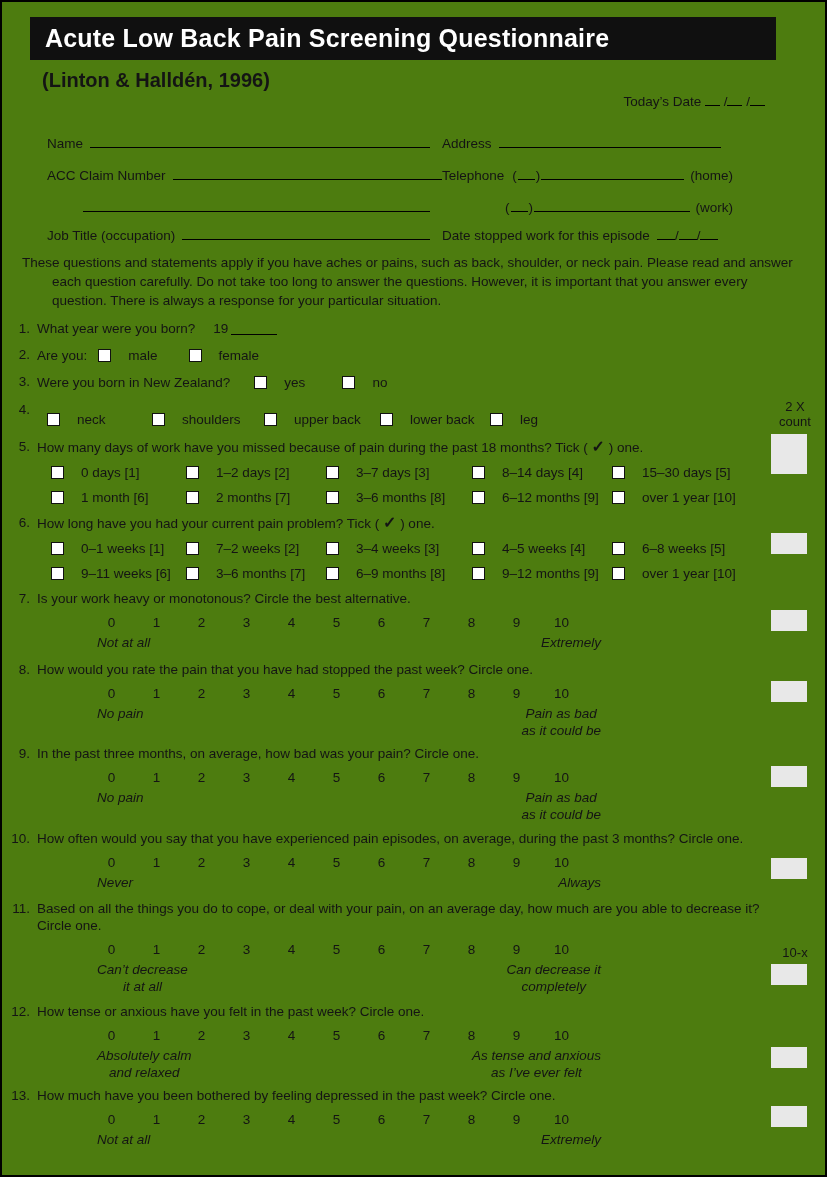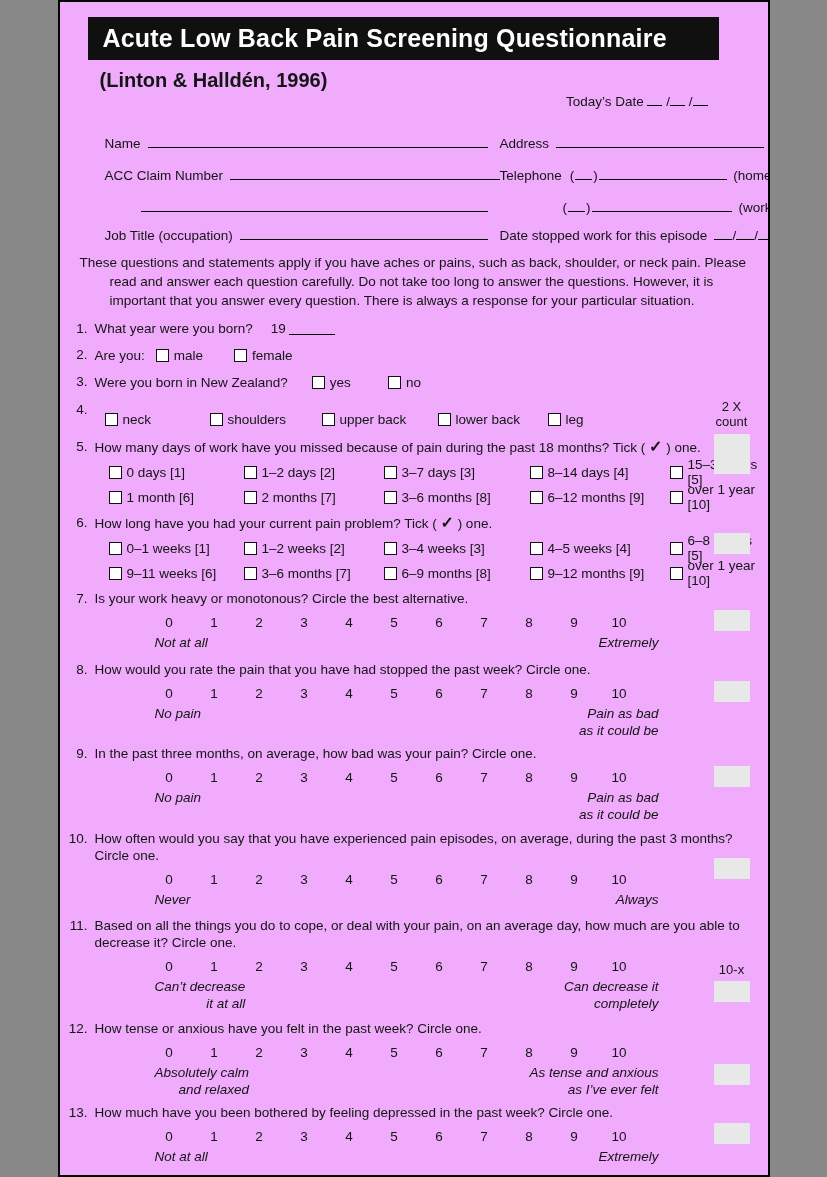--- a/index.html
+++ b/index.html
@@ -1,20 +1,20 @@
 <!DOCTYPE html>
 <html><head>
 <meta charset="utf-8">
 <style>
   * { margin:0; padding:0; box-sizing:border-box; }
   html,body { background:#888; }
   body { font-family:"Liberation Sans", sans-serif; color:#141414; }
   .page {
-    position:relative; width:712px; height:1177px; margin:0 auto;
-    background:#f0abfc; border:2px solid #000; overflow:hidden;
+    position:relative; width:827px; height:1177px; margin:0 auto;
+    background:#4d7c0f; border:2px solid #000; overflow:hidden;
     font-size:13.5px;
   }
   
   .title-bar {
     margin:15px 49px 0 28px; height:43px; background:#101010;
     display:flex; align-items:center; padding-left:15px;
   }
   .title-bar h1 { color:#fff; font-size:25px; font-weight:bold; letter-spacing:.2px; }
   .citation { margin:9px 0 0 40px; font-size:20px; font-weight:bold; }
   .date-row { text-align:right; padding-right:60px; margin-top:1px; font-size:13.5px; }
@@ -38,38 +38,38 @@
     padding-left:30px; text-indent:-30px; line-height:19px; font-size:13.5px;
   }
   
   .questions { margin-top:10px; padding-left:4px; }
   .q { position:relative; display:grid; grid-template-columns:24px 1fr; column-gap:7px; }
   .q-num { text-align:right; line-height:17px; }
   .q-text { line-height:17px; max-width:735px; }
   .tick { font-weight:bold; font-size:16px; line-height:17px; }
   .row { display:flex; align-items:center; }
   .cb { width:13px; height:13px; border:1.7px solid #111; background:#fff; flex:none; display:inline-block; }
-  .opt { display:inline-flex; align-items:center; gap:5px; height:18px; }
+  .opt { display:inline-flex; align-items:center; gap:17px; height:18px; }
   .inline-opts { display:inline-flex; align-items:center; }
   .q2 .inline-opts { margin-left:11px; gap:31px; }
   .q3 .inline-opts { margin-left:24px; gap:37px; }
   .q4-opts { margin:9px 0 0 10px; display:grid; grid-template-columns:105px 112px 116px 110px auto; }
   .q56-opts { margin:7px 0 0 14px; display:grid; grid-template-columns:135px 140px 146px 140px auto; row-gap:7px; }
   .scale { display:flex; margin:7px 0 0 52px; }
   .scale .num { width:45px; text-align:center; line-height:18px; }
   .anchors {
     display:flex; justify-content:space-between; align-items:flex-start;
     margin:2px 0 0 52px; width:512px; font-style:italic;
   }
-  .anchor { text-align:right; }
+  .anchor { text-align:center; }
   .anchor div { line-height:17px; }
   .anchor.left { padding-left:8px; }
   
   .score-box { position:absolute; right:18px; width:36px; height:21px; background:#e8e8e8; }
-  .margin-note { position:absolute; right:10px; width:52px; text-align:center; font-size:13px; line-height:15px; }
+  .margin-note { position:absolute; right:4px; width:52px; text-align:center; font-size:13px; line-height:15px; }
   
   .q1 { margin-bottom:9px; }
   .q2 { margin-bottom:9px; }
   .q3 { margin-bottom:10px; }
   .q4 { margin-bottom:10px; }
   .q5 { margin-bottom:8px; }
   .q6 { margin-bottom:8px; }
   .q7 { margin-bottom:10px; }
   .q8 { margin-bottom:6px; }
   .q9 { margin-bottom:7px; }
@@ -297,21 +297,21 @@
           <span class="tick">✓</span>
           <span>) one.</span>
         </div>
         <div class="q56-opts">
             <label class="opt">
               <span class="cb"></span>
               <span>0–1 weeks [1]</span>
             </label>
             <label class="opt">
               <span class="cb"></span>
-              <span>1–2 weeks [2]</span>
+              <span>7–2 weeks [2]</span>
             </label>
             <label class="opt">
               <span class="cb"></span>
               <span>3–4 weeks [3]</span>
             </label>
             <label class="opt">
               <span class="cb"></span>
               <span>4–5 weeks [4]</span>
             </label>
             <label class="opt">

